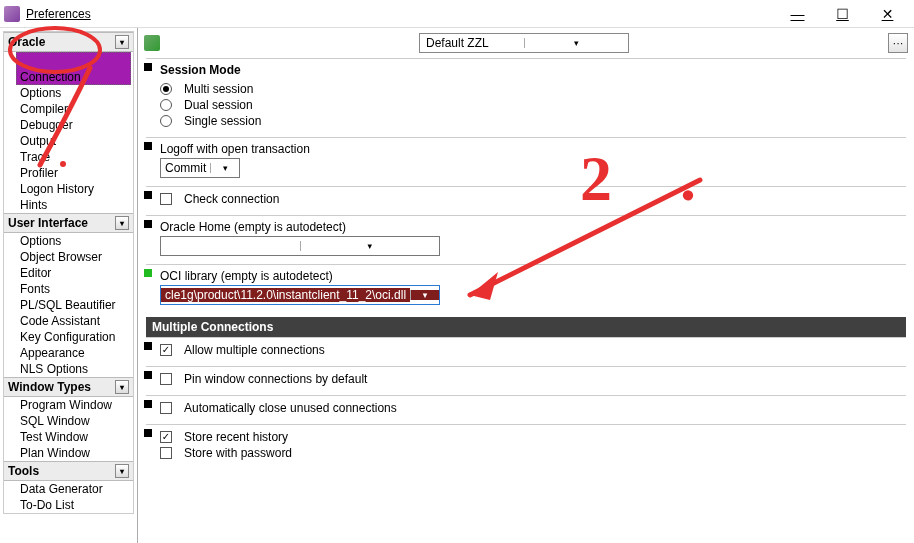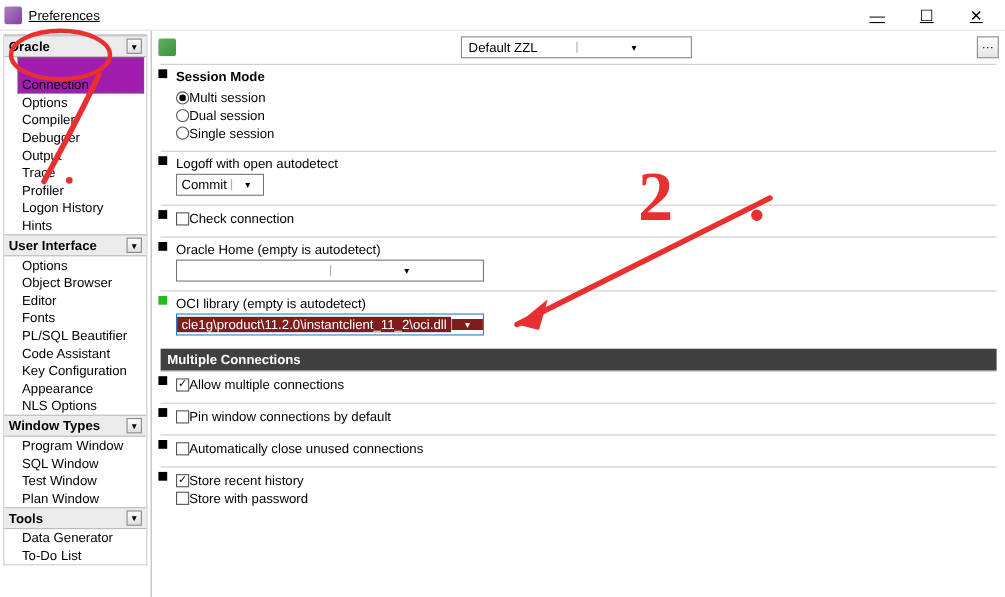--- a/index.html
+++ b/index.html
@@ -126,21 +126,21 @@
   }
   .section .handle {
     position:absolute;
     left:-2px; top:4px;
     width:8px; height:8px;
     background:#000;
   }
   .section .handle.green { background:#2b2; }
   .section-title { font-weight: bold; padding-left:14px; margin-bottom:4px; }
   .radio-row, .check-row {
-    display:flex; align-items:center; gap:0;
+    display:flex; align-items:center; gap:12px;
     padding:1px 0 1px 14px;
   }
   .radio {
     width:12px; height:12px; border:1px solid #555; border-radius:50%;
     display:flex; align-items:center; justify-content:center;
     background:#fff;
   }
   .radio.checked::after {
     content:""; width:6px; height:6px; border-radius:50%; background:#000;
   }
@@ -266,21 +266,21 @@
           <span>Dual session</span>
         </div>
         <div class="radio-row">
           <span class="radio"></span>
           <span>Single session</span>
         </div>
       </div>
 
       <div class="section">
         <div class="handle"></div>
-        <div class="field-label">Logoff with open autodetect</div>
+        <div class="field-label">Logoff with open transaction</div>
         <div class="dropdown-field" style="width:80px">
           <span>Commit</span>
           <span class="arrow">▾</span>
         </div>
       </div>
 
       <div class="section">
         <div class="handle"></div>
         <div class="check-row">
           <span class="checkbox"></span>

